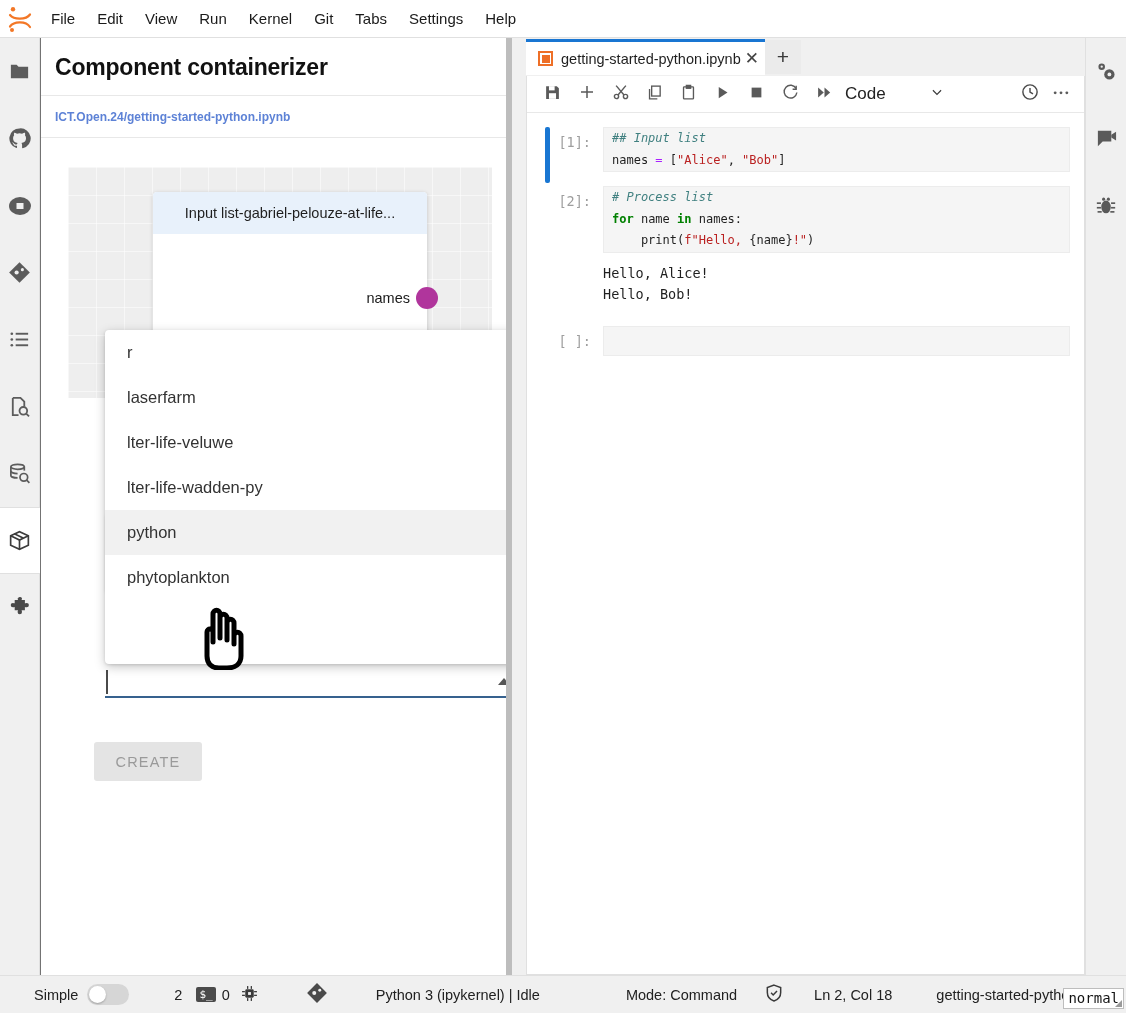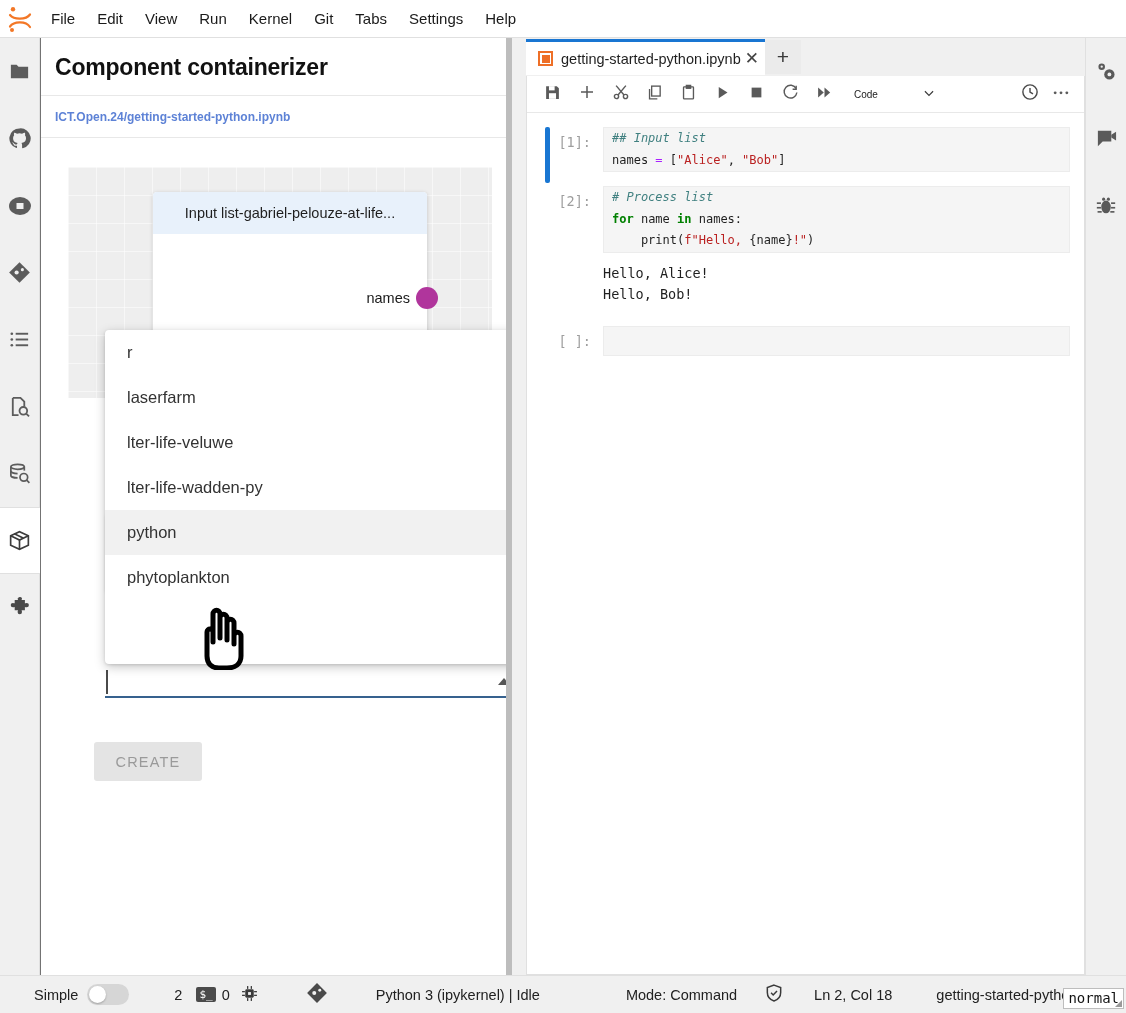--- a/index.html
+++ b/index.html
@@ -167,22 +167,22 @@
   }
   .nb-toolbar {
     height: 37px; border-bottom: 1px solid #e8e8e8;
     display: flex; align-items: center; padding-left: 10px; gap: 3px;
   }
   .tb-btn {
     width: 31px; height: 31px; display: flex; align-items: center; justify-content: center;
     color: #5a5a5a; cursor: pointer; border-radius: 2px;
   }
   .tb-kind {
-    margin-left: 11px; display: flex; align-items: center; gap: 44px;
-    font-size: 10px; color: #222; cursor: pointer;
+    margin-left: 2px; display: flex; align-items: center; gap: 44px;
+    font-size: 17px; color: #222; cursor: pointer;
   }
   .tb-right { margin-left: auto; display: flex; align-items: center; padding-right: 8px; }
 
   .cells { padding: 14px 0 0 0; }
   .cell { display: flex; align-items: flex-start; position: relative; margin-bottom: 14px; }
   .cell-bar {
     position: absolute; left: 18px; top: 0; width: 5px; height: 56px;
     background: #1976d2; border-radius: 2px;
   }
   .prompt {

